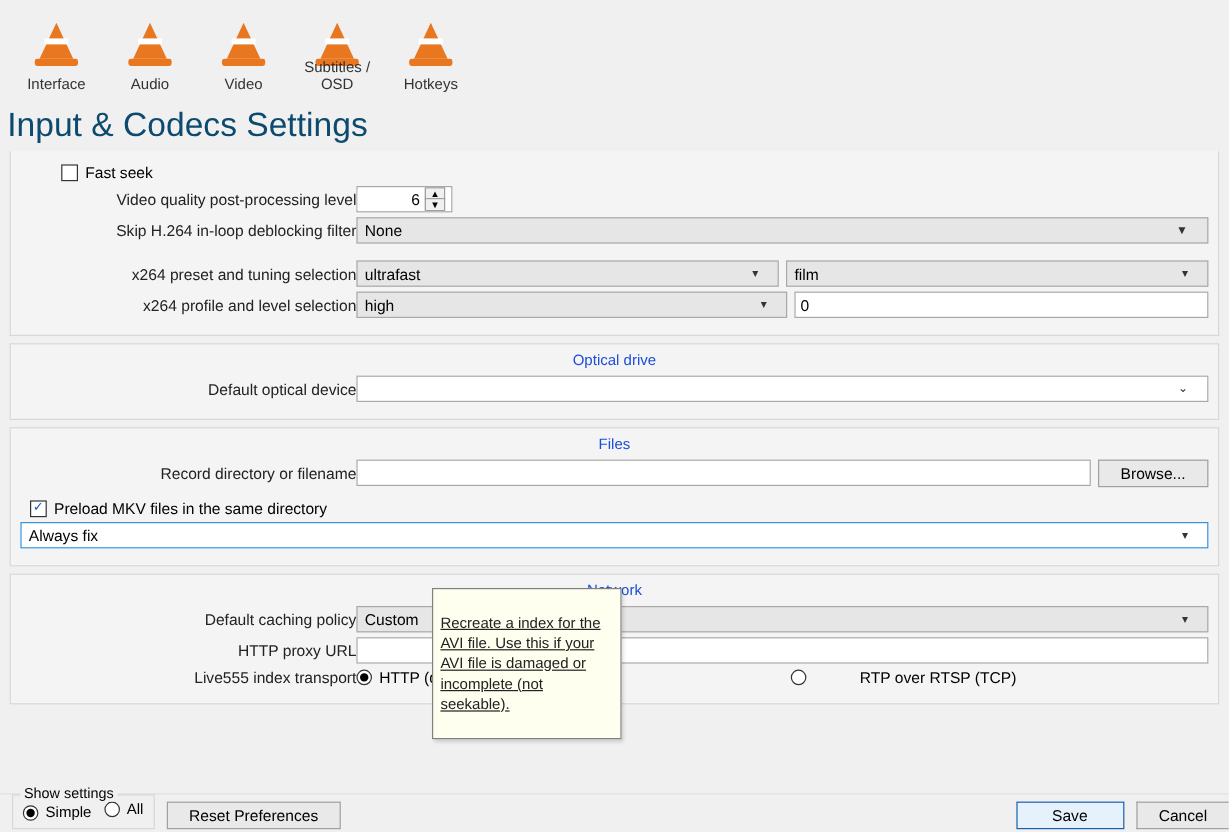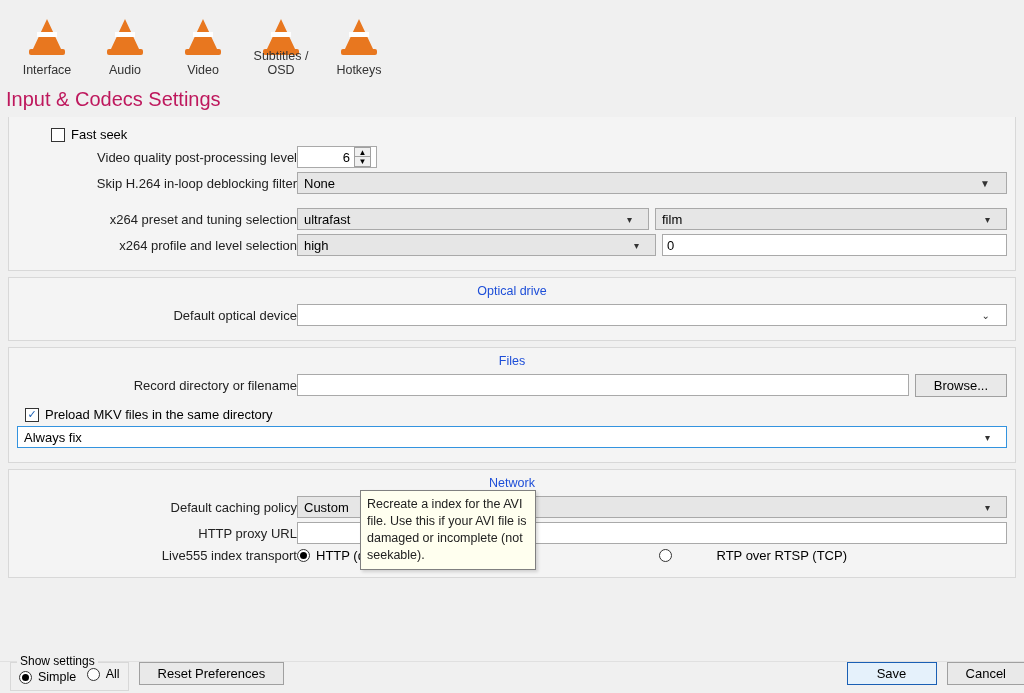--- a/index.html
+++ b/index.html
@@ -5,21 +5,21 @@
   * { box-sizing: border-box; font-family: "Segoe UI", Tahoma, sans-serif; }
   body { margin: 0; padding: 0; width: 1024px; height: 693px; background: #f0f0f0; color: #000; font-size: 13px; overflow: hidden; position: relative; }
 
   .tabs { display: flex; padding: 2px 8px 0 8px; align-items: flex-end; }
   .tab  { position: relative; display: flex; flex-direction: column; align-items: center; padding: 4px 8px 8px; min-width: 78px; text-align: center; cursor: default; border: 1px solid transparent; color: #333; }
   .tab.selected { background: #cde6f7; border: 1px solid #7ba7ce; }
   .tab .icon-slot { height: 48px; display: flex; align-items: flex-end; justify-content: center; margin-bottom: 4px; }
   .tab-label { font-size: 12.5px; position: absolute; bottom: 6px; left: 0; right: 0; }
   .tab { padding-bottom: 24px; }
 
-  h1.page-title { font-size: 20px; font-weight: 400; margin: 4px 0 6px 6px; color: #be185d; }
+  h1.page-title { font-size: 28px; font-weight: 400; margin: 4px 0 6px 6px; color: #0c4a6e; }
 
   .panel { margin: 0 8px 6px 8px; border: 1px solid #d8d8d8; background: #f4f4f4; padding: 6px 8px 10px 8px; }
   .panel.cut-top { border-top: none; }
   .group-label { font-size: 12.5px; color: #1d4ed8; margin-bottom: 6px; text-align: center; }
 
   .row { display: flex; align-items: center; margin: 4px 0; }
   .row .lbl { width: 280px; font-size: 13px; color: #222; text-align: right; }
   .row .lbl.indented { padding-left: 8px; }
 
   .ctl-area { flex: 1; display: flex; gap: 6px; }
@@ -41,23 +41,23 @@
   .checkbox { display:inline-flex; align-items:center; gap:6px; }
   .chkbox { width:14px; height:14px; border:1px solid #333; display:inline-flex; align-items:center; justify-content:center; background:#fff; font-size:11px; line-height:1; color:#1a5fb4; }
 
   .radio { display:inline-flex; align-items:center; gap:6px; }
   .rcircle { width:13px; height:13px; border:1px solid #333; border-radius:50%; display:inline-flex; align-items:center; justify-content:center; background:#fff; }
   .rcircle .dot { width:7px; height:7px; border-radius:50%; background:#000; }
 
   .btn { background:#e9e9e9; border:1px solid #a0a0a0; padding:3px 18px; font-size:13px; cursor:default; }
   .btn.primary { border:1px solid #1a5fb4; background:#e5f1fb; }
 
-  .tooltip { position:absolute; left:360px; top:490px; width:176px; background:#ffffef; border:1px solid #808080; padding:5px 6px; font-size:12.5px; line-height:1.35; color:#222; z-index:10; box-shadow:2px 2px 3px rgba(0,0,0,.15);}
-
-  .bottom-bar { position:absolute; left:0; right:0; bottom:0; height:32px; display:flex; align-items:flex-start; padding:0 10px 2px 10px; border-top:1px solid #e0e0e0; background:#f0f0f0; }
+  .tooltip { position:absolute; left:360px; top:490px; width:158px; background:#ffffef; border:1px solid #808080; padding:20px 6px; font-size:12.5px; line-height:1.35; color:#222; z-index:10; box-shadow:2px 2px 3px rgba(0,0,0,.15);text-decoration:underline;}
+
+  .bottom-bar { position:absolute; left:0; right:0; bottom:0; height:32px; display:flex; align-items:flex-end; padding:0 10px 2px 10px; border-top:1px solid #e0e0e0; background:#f0f0f0; }
   .show-settings { border:1px solid #d8d8d8; padding:4px 8px 6px 8px; font-size:12.5px; margin-right:10px; position:relative; }
   .show-settings .legend { position:absolute; top:-9px; left:6px; background:#f0f0f0; padding:0 3px; font-size:12px; }
   .spacer { flex:1; }
 
   
   .cone { position:relative; width:36px; height:40px; }
   .cone .tri { width:0; height:0; border-left:14px solid transparent; border-right:14px solid transparent; border-bottom:30px solid #e8771f; position:absolute; bottom:6px; left:4px; }
   .cone .stripe { position:absolute; left:8px; right:8px; height:5px; background:#fff; bottom:18px; }
   .cone .base { position:absolute; bottom:0; left:0; right:0; height:6px; background:#e8771f; border-radius:2px; }
 </style>

